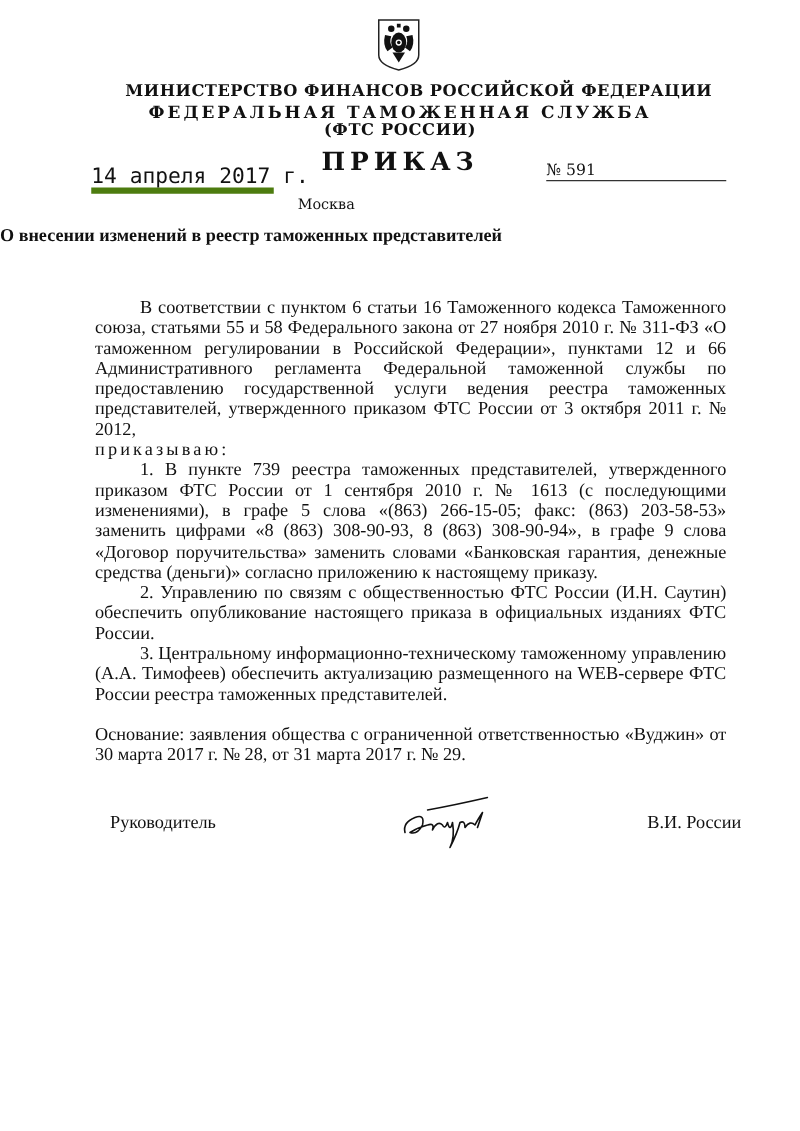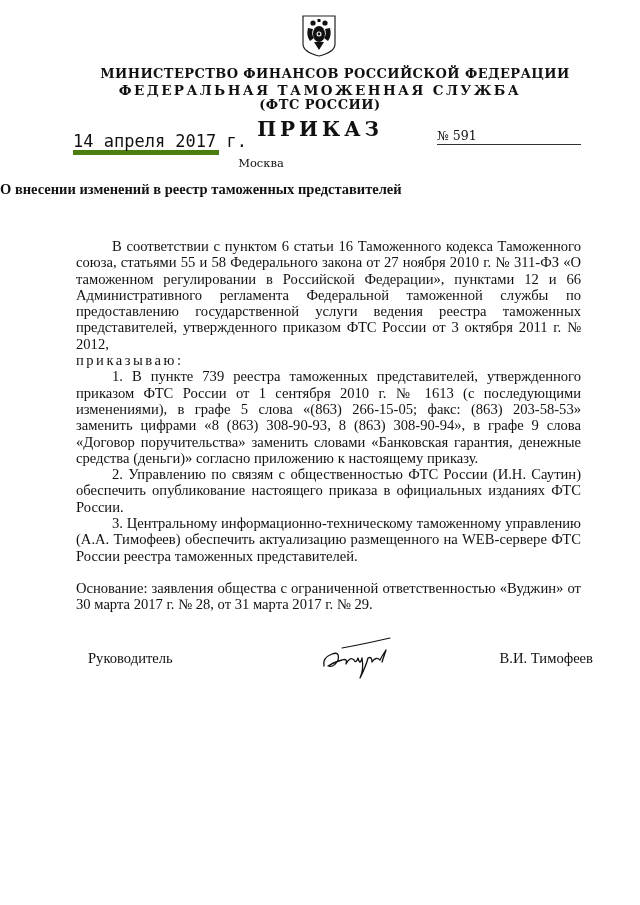--- a/index.html
+++ b/index.html
@@ -191,14 +191,14 @@
   <p class="indent">3. Центральному информационно-техническому таможенному управлению (А.А. Тимофеев) обеспечить актуализацию размещенного на WEB-сервере ФТС России реестра таможенных представителей.</p>
   <p class="basis">Основание: заявления общества с ограниченной ответственностью «Вуджин» от 30 марта 2017 г. № 28, от 31 марта 2017 г. № 29.</p>
 </div>
 
 <div class="sign-row">
   <span class="sign-role">Руководитель</span>
   <svg class="signature" viewBox="0 0 80 44">
     <path d="M4 30 Q2 22 12 18 Q20 15 18 24 Q14 32 8 30 Q14 26 22 24 Q28 22 26 28 Q30 20 34 24 Q36 28 38 22 Q40 30 42 22 Q44 34 40 42 Q46 30 48 22 Q52 20 52 26 Q56 20 60 24 Q62 20 66 14 L62 26" fill="none" stroke="#111" stroke-width="1.3" stroke-linecap="round" stroke-linejoin="round"></path>
     <path d="M22 12 Q44 8 70 2" fill="none" stroke="#111" stroke-width="1.1" stroke-linecap="round"></path>
   </svg>
-  <span class="sign-name">В.И. Тимофеев</span>
+  <span class="sign-name">В.И. России</span>
 </div>
 
 </body></html>

